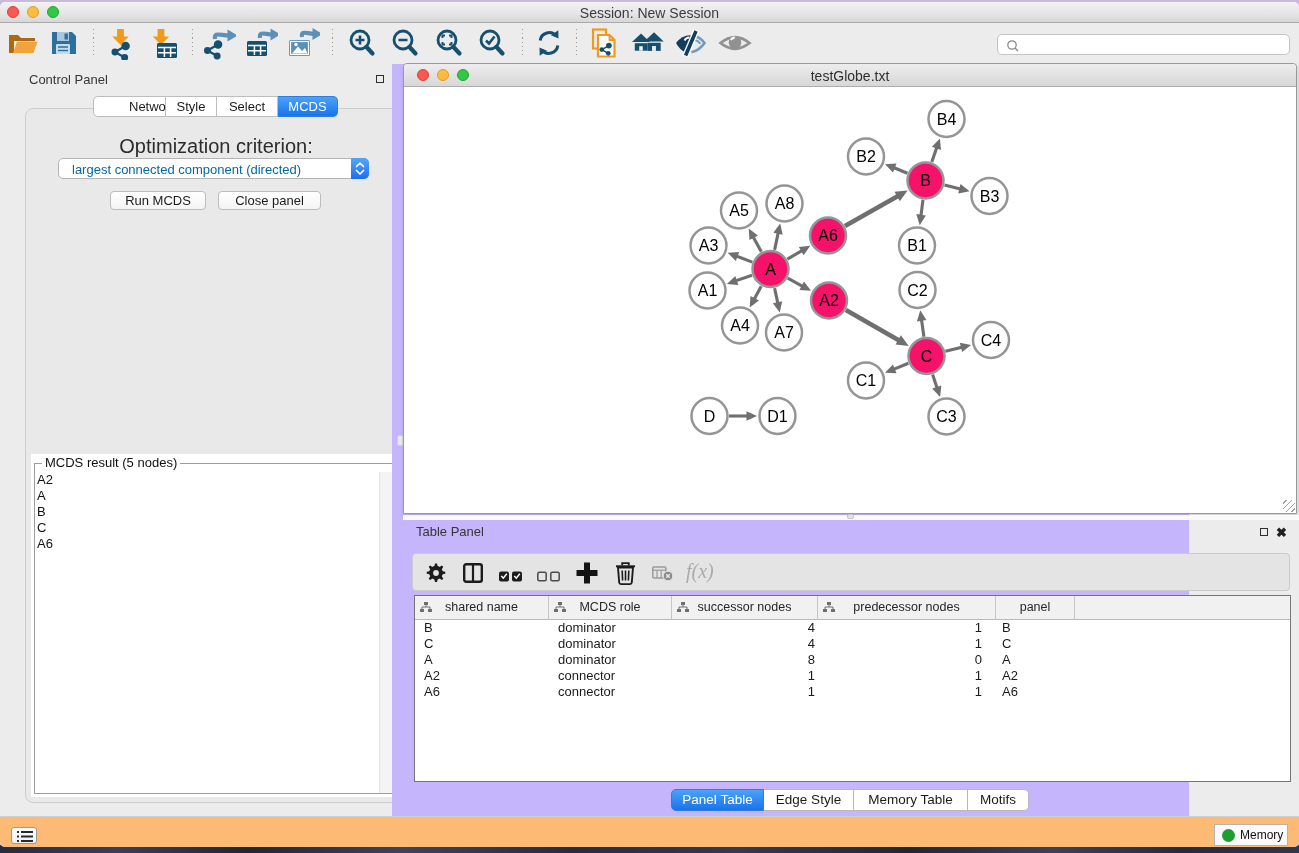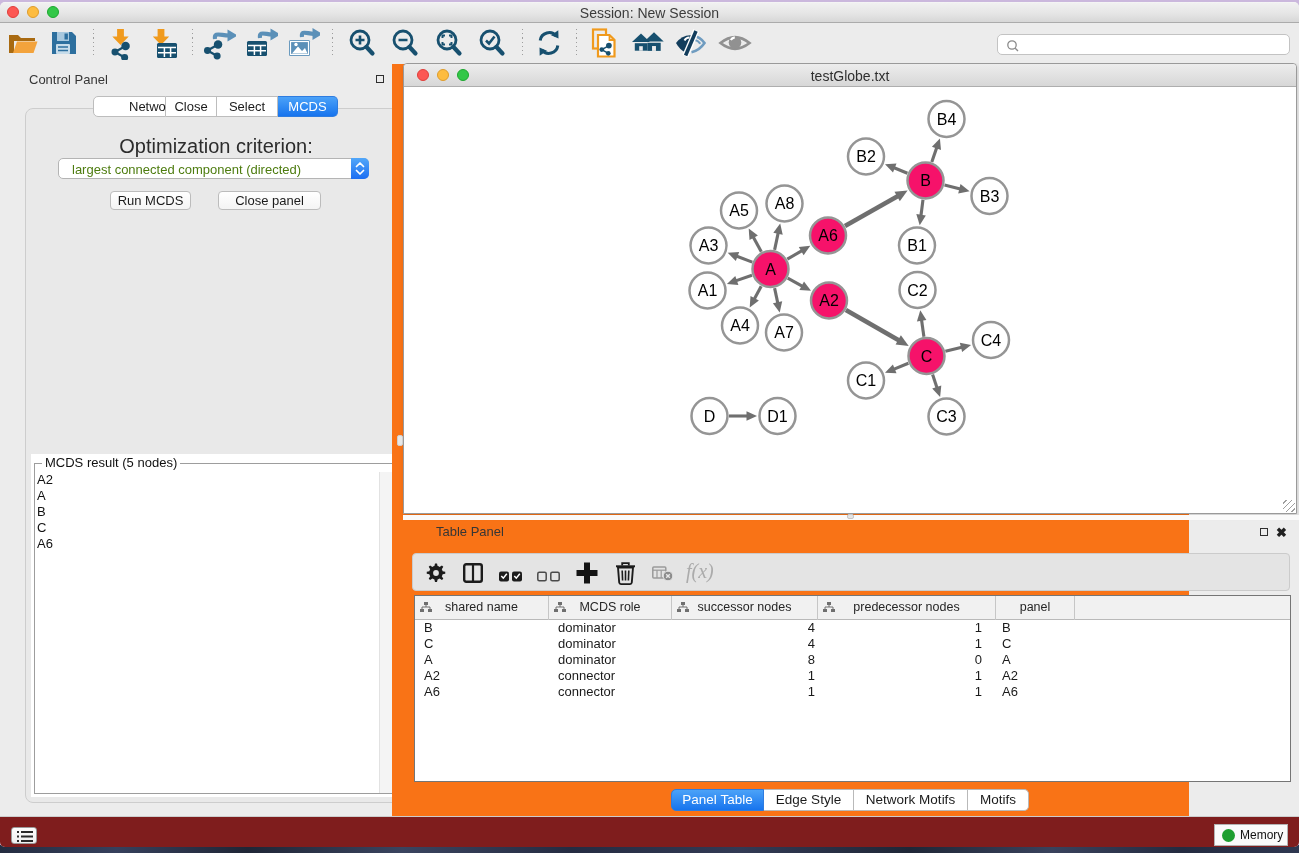--- a/index.html
+++ b/index.html
@@ -37,75 +37,75 @@
 #cp-tabs .tab { background:#fff; border:1px solid #bdbdbd; border-left:none; height:21px;
   line-height:19px; color:#1b1b1b; text-align:center; }
 #cp-tabs .tb1{width:73px;} #cp-tabs .tb2{width:51px;} #cp-tabs .tb3{width:61px;} #cp-tabs .tb4{width:60px;}
 #cp-tabs .tab:first-child { border-left:1px solid #bdbdbd; border-radius:5px 0 0 5px;padding-left:35px; }
 #cp-tabs .tab.sel { background:linear-gradient(#4ba2f8,#1774ee); color:#fff; border-color:#2e7ce0; border-radius:0 5px 5px 0; }
 #cp-pane { position:absolute; left:9px; top:44px; width:382px; height:695px;
   background:#e9e9e9; border:1px solid #cdcdcd; border-radius:8px; }
 #opt-label { position:absolute; left:9px; top:71px; width:382px; text-align:center; font-size:20px; color:#2c2c2c; }
 #dropdown { position:absolute; left:42px; top:94px; width:311px; height:21px; background:#fff;
   border:1px solid #b4b4b4; border-radius:5px; }
-#dropdown .txt { position:absolute; left:13px; top:3px; font-size:13px; color:#4d7c0f; }
+#dropdown .txt { position:absolute; left:13px; top:3px; font-size:13px; color:#0369a1; }
 #dropdown .step { position:absolute; right:-1px; top:-1px; width:18px; height:21px;
   background:linear-gradient(#52a7f9,#1c6ef2); border-radius:0 5px 5px 0; }
 #dropdown .step svg { position:absolute; left:3px; top:3px; }
 .btn { position:absolute; top:127px; height:19px; background:linear-gradient(#ffffff,#f4f4f4);
   border:1px solid #bcbcbc; border-radius:4px; font-size:13px; color:#1c1c1c; text-align:center; line-height:17px; }
-#btn-run { left:94px; width:81px; }
+#btn-run { left:94px; width:96px; }
 #btn-close { left:202px; width:103px; }
 
 #resultwrap { position:absolute; left:15px; top:390px; width:367px; height:343px; background:#fff; }
 #groupbox { position:absolute; left:3px; top:9px; width:361px; height:331px; border:1px solid #9d9d9d; }
 #grouplabel { position:absolute; left:7px; top:-9px; background:#fff; padding:0 3px; font-size:13px; color:#111; }
 #mcdslist { position:absolute; left:2px; top:8px; width:340px; font-size:13px; color:#111; line-height:16px; }
 #listscroll { position:absolute; right:2px; top:8px; width:13px; height:321px; background:#f4f4f4; border-left:1px solid #e2e2e2; }
 
-#rightarea { position:absolute; left:392px; top:0; width:797px; height:752px; background:#f97316;padding-left:12px; }
+#rightarea { position:absolute; left:392px; top:0; width:797px; height:752px; background:#c4b5fd;padding-left:12px; }
 
 #innerwin { position:absolute; left:11px; top:-1px; width:894px; height:451px;
   border:1px solid #9a9a9a; background:#fff; border-radius:4px 4px 0 0; box-shadow:1px 2px 5px rgba(0,0,0,0.14); clip-path:inset(0 -9px -9px -9px); }
 #iw-title { position:absolute; left:0; top:0; width:100%; height:23px;
   background:linear-gradient(#ededed,#d7d7d7); border-bottom:1px solid #aeaeae; border-radius:4px 4px 0 0; }
 #iw-title .tl { top:5px; }
 #iw-title .t1 { left:13px; background:#fc5753; border:0.5px solid #df3e3a; }
 #iw-title .t2 { left:33px; background:#fdbc40; border:0.5px solid #de9c2b; }
 #iw-title .t3 { left:53px; background:#33c748; border:0.5px solid #1da72f; }
 #iw-title .ttl { position:absolute; top:4px; width:100%; text-align:center; font-size:14px; color:#2f2f2f; }
 #canvas { position:absolute; left:0; top:23px; width:892px; height:425px; background:#fff; overflow:hidden; }
 #grip { position:absolute; right:1px; bottom:1px; width:12px; height:12px;
   background:repeating-linear-gradient(135deg, transparent 0 2px, #9f9f9f 2px 3px, transparent 3px 4px); }
 #leftknob { position:absolute; left:5px; top:371px; width:6px; height:11px; background:#e8e8e8;
   border:1px solid #cfcfcf; border-radius:2px; }
 #botdivider { position:absolute; left:11px; top:451px; width:896px; height:5px; background:#fafafa; }
 #botknob { position:absolute; left:455px; top:450px; width:7px; height:5px; background:#e4e4e4;
   border:1px solid #c6c6c6; border-radius:2px; }
 
 #tablepanel { position:absolute; left:0px; top:456px; width:907px; height:296px; }
-#tp-title { position:absolute; left:24px; top:4px;margin-left:20px; }
+#tp-title { position:absolute; left:24px; top:4px; }
 #tp-max { position:absolute; left:868px; top:8px; width:8px; height:8px; border:1.6px solid #2e2e2e; }
 #tp-close { position:absolute; left:884px; top:5px; font-size:13px; font-weight:bold; color:#202020; }
 #tp-toolbar { position:absolute; left:20px; top:33px; width:878px; height:38px; background:#e4e4e4;
   border:1px solid #cbcbcb; border-radius:4px; }
 #tp-table { position:absolute; left:22px; top:75px; width:877px; height:187px; background:#fff; border:1px solid #757575; }
 #tp-header { position:absolute; left:0; top:0; width:875px; height:24px; background:#f1f1f1;
   border-bottom:1px solid #b9b9b9; font-size:12.5px; color:#262626; }
 .hcol { position:absolute; top:0; height:24px; border-right:1px solid #c6c6c6; text-align:center; line-height:23px; }
 .hico { position:absolute; left:5px; top:6px; }
 .trow { position:absolute; font-size:13px; color:#1a1a1a; height:16px; line-height:16px; }
 
 #tp-tabs { position:absolute; left:279px; top:269px; height:22px; display:flex; font-size:13.5px; }
 #tp-tabs .tab { background:#fff; border:1px solid #b9b9b9; border-left:none; height:22px; line-height:20px; color:#1b1b1b; text-align:center; }
 #tp-tabs .ta1{width:93px;} #tp-tabs .ta2{width:90px;} #tp-tabs .ta3{width:114px;} #tp-tabs .ta4{width:61px;}
 #tp-tabs .tab.sel { background:linear-gradient(#4ba2f8,#1774ee); color:#fff; border-color:#2e7ce0; border-radius:5px 0 0 5px; border-left:1px solid #2e7ce0; }
 #tp-tabs .tab:last-child { border-radius:0 5px 5px 0; }
 
-#statusbar { position:absolute; left:0; top:814px; width:1299px; height:33px; background:#7f1d1d; border-top:1px solid #cdcdcd; }
+#statusbar { position:absolute; left:0; top:814px; width:1299px; height:33px; background:#fdba74; border-top:1px solid #cdcdcd; }
 #sb-btn { position:absolute; left:11px; top:10px; width:26px; height:17px; background:linear-gradient(#fdfdfd,#f0f0f0);
   border:1px solid #9b9b9b; border-radius:3px; }
 #sb-mem { position:absolute; left:1214px; top:7px; width:74px; height:22px; background:#fafafa;
   border:1px solid #b3b3b3; display:flex; align-items:center; }
 #sb-mem .dot { width:13px; height:13px; border-radius:50%; background:#1d9e2f; margin-left:7px; }
 #sb-mem .txt { font-size:12px; color:#111; margin-left:5px; }
 </style>
 </head>
 <body>
 <div id="deskbottom"></div>
@@ -265,21 +265,21 @@
     </div>
   </div>
   <div id="main">
     <div id="leftpanel">
       <div class="paneltitle" id="cp-title">Control Panel</div>
       <div id="cp-max"></div>
         <div id="cp-close">✖</div>
       <div id="cp-pane"></div>
       <div id="cp-tabs">
         <div class="tab tb1">Network</div>
-          <div class="tab tb2">Close</div>
+          <div class="tab tb2">Style</div>
           <div class="tab tb3">Select</div>
           <div class="tab sel tb4">MCDS</div>
       </div>
       <div id="opt-label">Optimization criterion:</div>
       <div id="dropdown">
         <div class="txt">largest connected component (directed)</div>
         <div class="step">
           <svg width="12" height="15" viewBox="0 0 12 15">
             <path d="M2.5 5.5 L6 2 L9.5 5.5" fill="none" stroke="#fff" stroke-width="1.7" stroke-linecap="round" stroke-linejoin="round"></path>
             <path d="M2.5 9.5 L6 13 L9.5 9.5" fill="none" stroke="#fff" stroke-width="1.7" stroke-linecap="round" stroke-linejoin="round"></path>
@@ -515,21 +515,21 @@
           <div class="trow" style="left:9px;top:88px;width:120px">A6</div>
           <div class="trow" style="left:143px;top:88px;width:110px">connector</div>
           <div class="trow" style="left:257px;top:88px;width:143px;text-align:right">1</div>
           <div class="trow" style="left:403px;top:88px;width:164px;text-align:right">1</div>
           <div class="trow" style="left:587px;top:88px;width:80px">A6</div>
           </div>
         </div>
         <div id="tp-tabs">
           <div class="tab sel ta1">Panel Table</div>
             <div class="tab ta2">Edge Style</div>
-            <div class="tab ta3">Network Motifs</div>
+            <div class="tab ta3">Memory Table</div>
             <div class="tab ta4">Motifs</div>
         </div>
       </div>
     </div>
   </div>
   <div id="statusbar">
     <div id="sb-btn">
         <svg width="16" height="13" viewBox="0 0 16 13" style="position:absolute;left:5px;top:2px">
           <g fill="#2a2a2a">
             <rect x="0" y="1" width="2" height="2"></rect>

